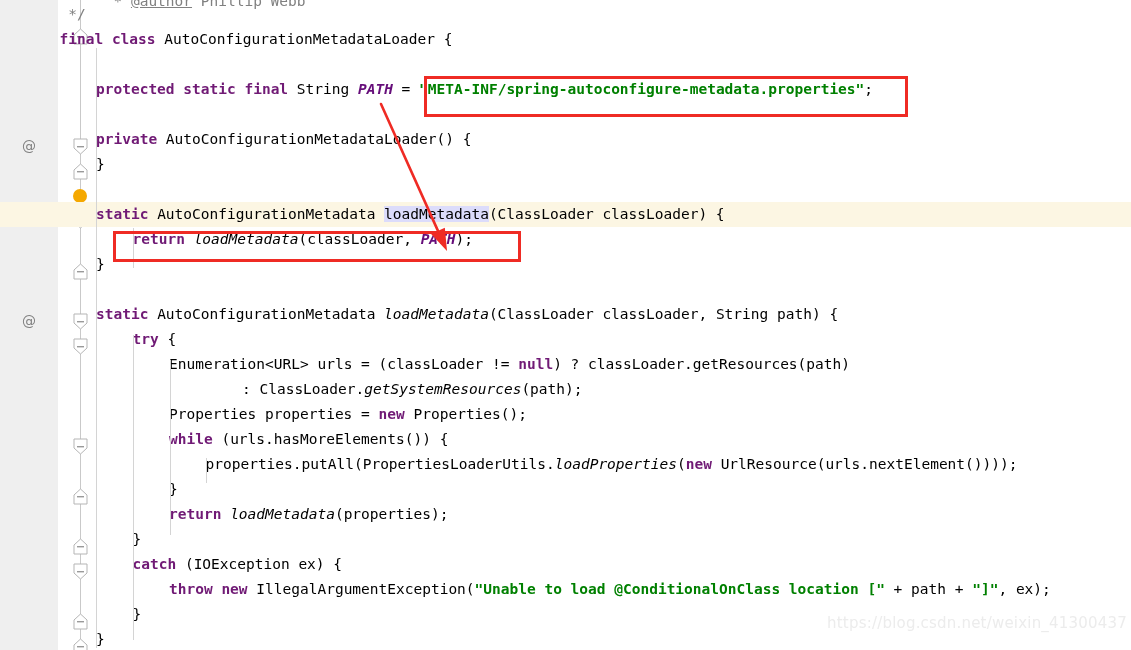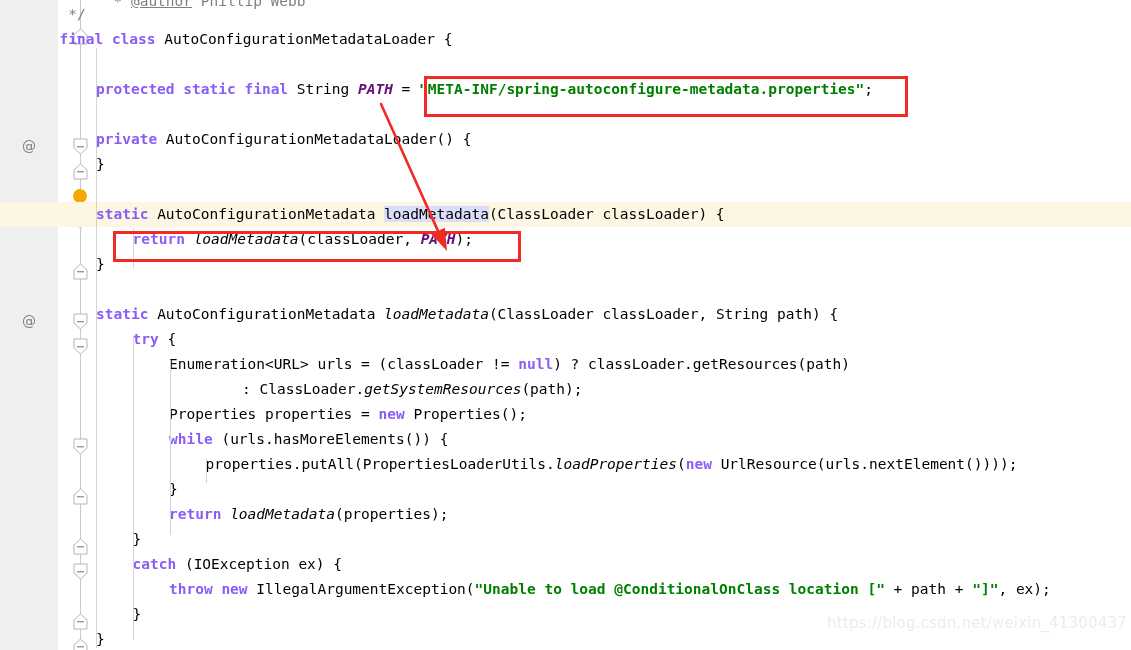--- a/index.html
+++ b/index.html
@@ -53,21 +53,21 @@
     padding-left:0;
   }
   .line .txt{
     position:absolute;left:96px;top:0;white-space:pre;
   }
   .line.hl{background:#fcf6e3;}
   .line.hl .txt{z-index:3;}
   
   .iguide{position:absolute;width:1px;background:#d4d4d4;}
   
-  .kw{color:#8b5cf6;font-weight:bold;}
+  .kw{color:#701a75;font-weight:bold;}
   .str{color:#008000;font-weight:bold;}
   .cmt{color:#808080;}
   .fld{color:#660e7a;font-weight:bold;font-style:italic;}
   .mth{color:#000000;font-style:italic;}
   .pln{color:#000000;}
   .usage{background:#dcdcfb;}
   
   .redbox{
     position:absolute;border:3px solid #ef2b24;
     box-sizing:border-box;pointer-events:none;z-index:6;

